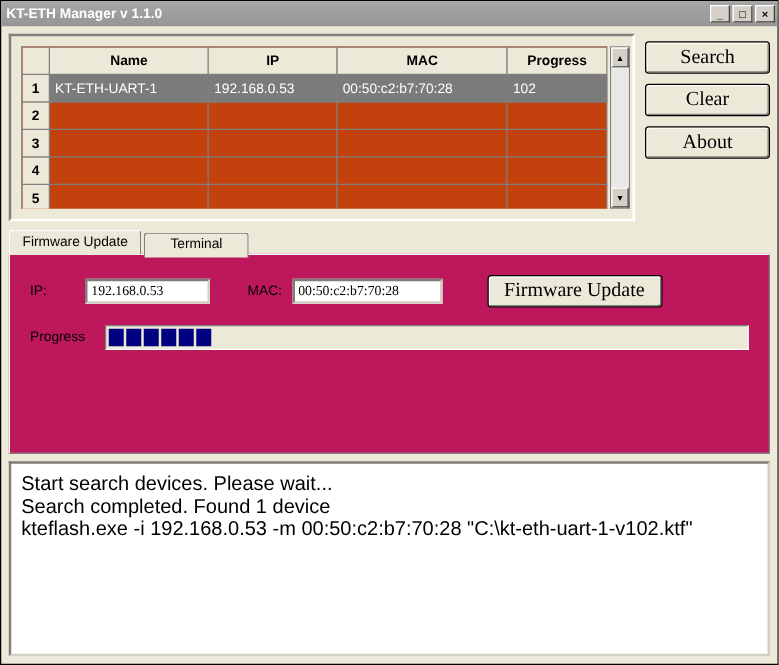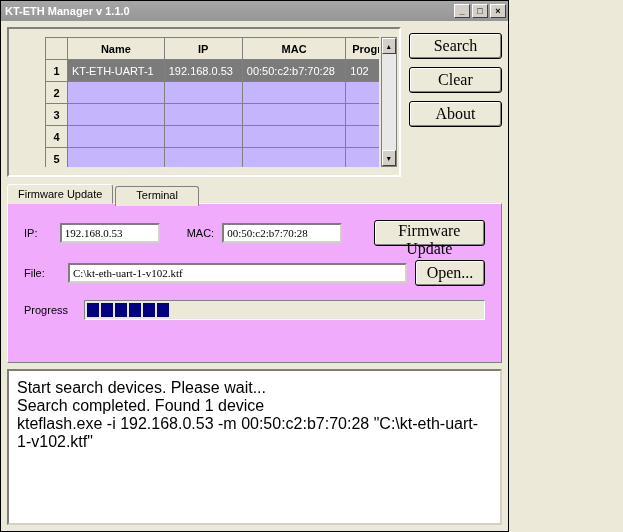--- a/index.html
+++ b/index.html
@@ -6,21 +6,21 @@
   body {
     margin: 0;
     font-family: Tahoma, sans-serif;
     font-size: 11px;
     background: #ece9d8;
     width: 623px;
     height: 532px;
     overflow: hidden;
   }
   .window {
-    width: 509px;
+    width: 623px;
     height: 532px;
     background: #ece9d8;
     border: 1px solid #000;
     display: flex;
     flex-direction: column;
   }
   .titlebar {
     height: 20px;
     background: linear-gradient(to bottom, #a6a6a6, #969696);
     color: #fff;
@@ -69,23 +69,22 @@
     display: flex;
     height: 100%;
   }
   .grid-scroll {
     flex: 1;
     overflow: hidden;
   }
   table.grid {
     border-collapse: collapse;
     width: 100%;
-    background: #c4b5fd;
+    background: #c2410c;
     font-size: 11px;
-    margin-left: 28px;
   }
   table.grid th, table.grid td {
     border: 1px solid #808080;
     padding: 3px 4px;
     height: 22px;
     text-align: left;
     white-space: nowrap;
   }
   table.grid th {
     background: #ece9d8;
@@ -167,21 +166,21 @@
     border-bottom: 1px solid #ece9d8;
   }
   .tab.inactive {
     background: #ece9d8;
     top: 3px;
     padding: 2px 20px;
   }
   .tab-panel {
     border: 1px solid;
     border-color: #fff #808080 #808080 #fff;
-    background: #f0abfc;
+    background: #be185d;
     padding: 16px 16px 16px 16px;
     min-height: 160px;
   }
   .row { display:flex; align-items:center; gap:8px; margin-bottom:14px;}
   .lbl { width: 36px; }
   .lbl-file { width:36px;}
   input.txt {
     border: 2px inset #d4d0c8;
     background:#fff;
     font-family: Tahoma;
@@ -311,25 +310,20 @@
       <div class="tab-panel">
         <div class="row">
           <span class="lbl">IP:</span>
           <input class="txt ip-input" value="192.168.0.53" style="">
           <span style="width:14px"></span>
           <span>MAC:</span>
           <input class="txt mac-input" value="00:50:c2:b7:70:28" style="">
           <span style="width:20px"></span>
           <button class="win fw-btn-wide">Firmware Update</button>
         </div>
-        <div class="row">
-          <span class="lbl-file">File:</span>
-          <input class="txt file-input" value="C:\kt-eth-uart-1-v102.ktf" style="">
-          <button class="win open-btn">Open...</button>
-        </div>
         <div class="row" style="margin-bottom:0">
           <span style="width:52px">Progress</span>
           <div class="progress-wrap" id="progress-bar">
               <div class="pblock"></div>
               <div class="pblock"></div>
               <div class="pblock"></div>
               <div class="pblock"></div>
               <div class="pblock"></div>
               <div class="pblock"></div>
             </div>

